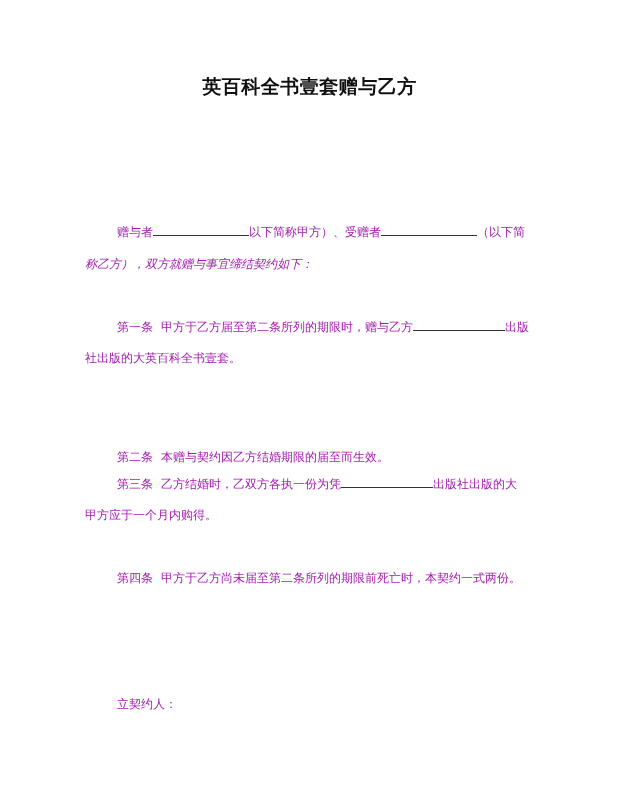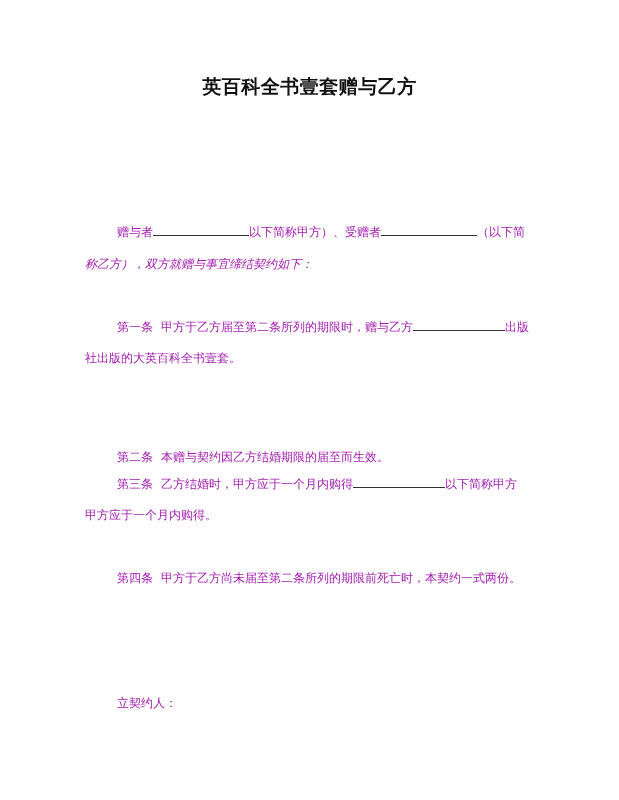--- a/index.html
+++ b/index.html
@@ -71,28 +71,28 @@
   </div>
   <div class="para" style="top:344px; text-indent:0;">
     <span>社出版的大英百科全书壹套。</span>
   </div>
 
   <div class="para" style="top:428px;margin-top:15px;">
     <span>第二条</span><span class="gap"></span><span>本赠与契约因乙方结婚期限的届至而生效。</span>
   </div>
 
   <div class="para" style="top:470px;">
-    <span>第三条</span><span class="gap"></span><span>乙方结婚时，甲方应于一个月内购得</span><span class="blank" style="width:92px;"></span><span>以下简称甲方</span>
+    <span>第三条</span><span class="gap"></span><span>乙方结婚时，乙双方各执一份为凭</span><span class="blank" style="width:92px;"></span><span>出版社出版的大</span>
   </div>
   <div class="para" style="top:501px; text-indent:0;">
     <span>甲方应于一个月内购得。</span>
   </div>
 
   <div class="para" style="top:564px;">
     <span>第四条</span><span class="gap"></span><span>甲方于乙方尚未届至第二条所列的期限前死亡时，本契约一式两份。</span>
   </div>
 
 
-  <div class="para" style="top:690px;font-family:Liberation Mono, monospace;">
+  <div class="para" style="top:690px;">
     <span>立契约人：</span>
   </div>
 
 </div>
 
 </body></html>

